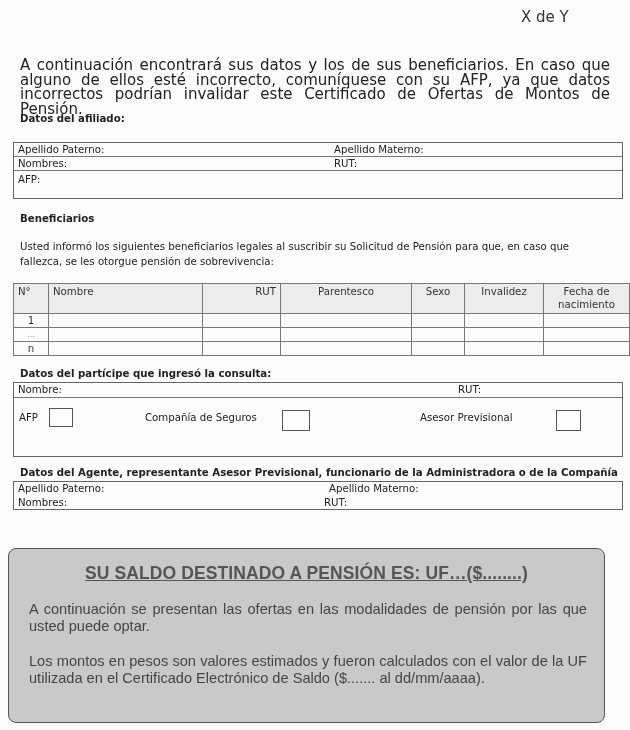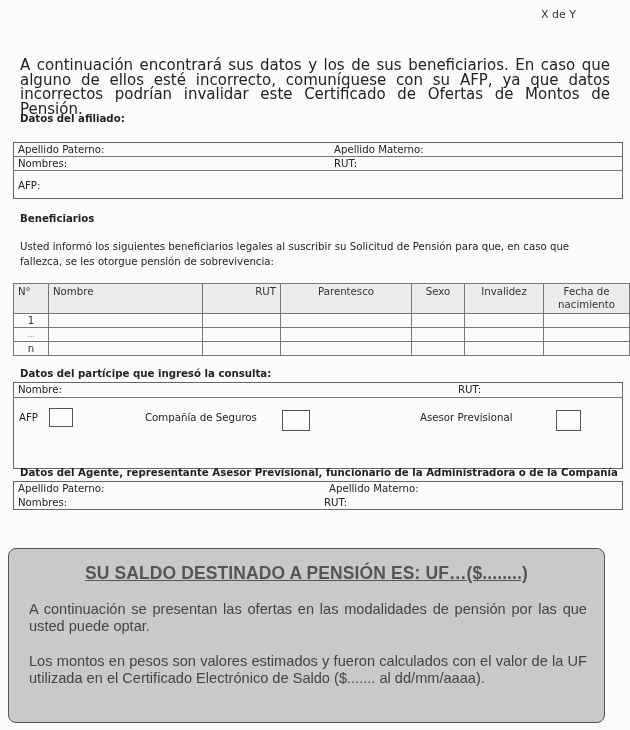--- a/index.html
+++ b/index.html
@@ -3,21 +3,21 @@
 <meta charset="utf-8">
 <style>
   html, body { margin: 0; padding: 0; }
   body {
     width: 630px; height: 730px; position: relative; overflow: hidden;
     background: #fcfcfc;
     font-family: "DejaVu Sans", sans-serif;
     color: #222;
   }
   .abs { position: absolute; }
-  .page-num { left: 541px; top: 8px; font-size: 11px; color: #333; }
+  .page-num { left: 521px; top: 8px; font-size: 15px; color: #333; }
   .intro { left: 20px; top: 58px; width: 590px; font-size: 15px; line-height: 14.5px; text-align: justify; color: #222; }
   .heading { font-size: 10.2px; font-weight: bold; color: #222; }
   .box { border: 1px solid #666; box-sizing: border-box; background: transparent; }
   .frow { position: absolute; left: 0; right: 0; height: 13px; border-bottom: 1px solid #777; font-size: 10.2px; line-height: 13px; }
   .frow:last-child { border-bottom: none; }
   .fl { position: absolute; top: 0; white-space: nowrap; padding-left: 4px; }
   .para { font-size: 10.2px; line-height: 14.5px; color: #222; }
   table.ben { position: absolute; left: 13px; top: 283px; border-collapse: collapse; font-size: 10.2px; color: #333; }
   table.ben th, table.ben td { border: 1px solid #777; padding: 0 4px; font-weight: normal; }
   table.ben th { background: #ececec; height: 28px; vertical-align: top; line-height: 13px; padding-top: 1px; }
@@ -42,21 +42,21 @@
 <div class="abs heading" style="left:20px; top:113px;">Datos del afiliado:</div>
 <div class="abs box" style="left:13px; top:142px; width:610px; height:57px;">
   <div class="frow" style="top:0;">
     <span class="fl" style="left:0;">Apellido Paterno:</span>
     <span class="fl" style="left:316px;">Apellido Materno:</span>
   </div>
   <div class="frow" style="top:14px;">
     <span class="fl" style="left:0;">Nombres:</span>
     <span class="fl" style="left:316px;">RUT:</span>
   </div>
-  <div class="frow" style="top:36px;">
+  <div class="frow" style="top:30px;">
     <span class="fl" style="left:0;">AFP:</span>
   </div>
 </div>
 
 <div class="abs heading" style="left:20px; top:213px;">Beneficiarios</div>
 <div class="abs para" style="left:20px; top:240px; width:560px;">Usted informó los siguientes beneficiarios legales al suscribir su Solicitud de Pensión para que, en caso que fallezca, se les otorgue pensión de sobrevivencia:</div>
 
 <table class="ben">
   <thead>
     <tr>
@@ -94,21 +94,21 @@
         <td></td>
         <td></td>
         <td></td>
         <td></td>
         <td></td>
     </tr>
   </tbody>
 </table>
 
 <div class="abs heading" style="left:20px; top:368px;">Datos del partícipe que ingresó la consulta:</div>
-<div class="abs box" style="left:13px; top:382px; width:610px; height:87px;">
+<div class="abs box" style="left:13px; top:382px; width:610px; height:75px;">
   <div class="frow" style="top:0; height:14px;">
     <span class="fl" style="left:0;">Nombre:</span>
     <span class="fl" style="left:440px;">RUT:</span>
   </div>
   <span class="abs" style="left:5px; top:29px; font-size:10.2px;">AFP</span>
   <div class="checkbox" style="left:35px; top:25px;"></div>
   <span class="abs" style="left:131px; top:29px; font-size:10.2px;">Compañía de Seguros</span>
   <div class="checkbox" style="left:268px; top:27px; width:28px; height:21px;"></div>
   <span class="abs" style="left:406px; top:29px; font-size:10.2px;">Asesor Previsional</span>
   <div class="checkbox" style="left:542px; top:27px; width:25px; height:21px;"></div>

